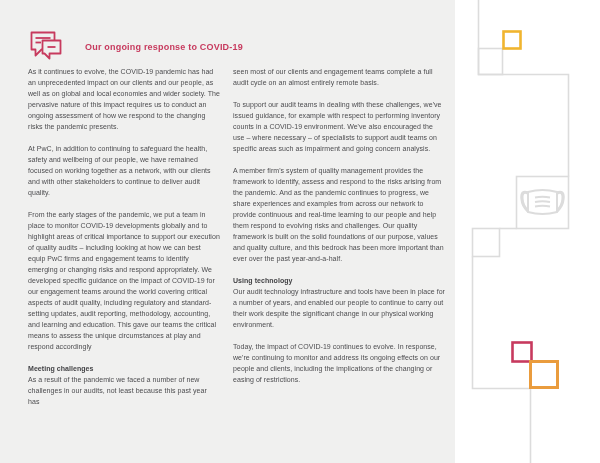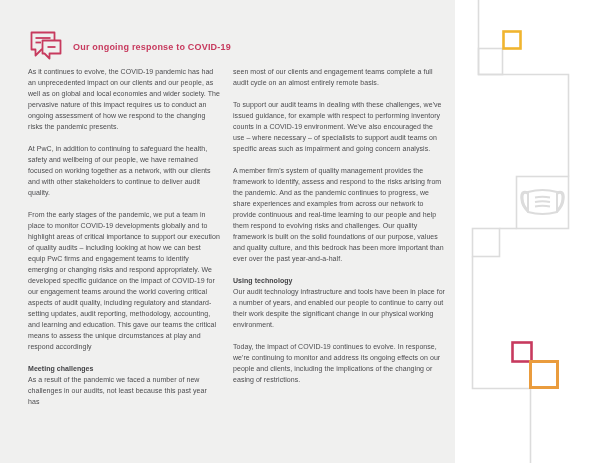--- a/index.html
+++ b/index.html
@@ -11,21 +11,21 @@
     font-family: "Liberation Sans", sans-serif;
     overflow: hidden;
     -webkit-font-smoothing: antialiased;
   }
   .page { position: absolute; inset: 0; }
 
   
   .header {
     position: absolute;
     left: 27px; top: 29px;
-    display: flex; align-items: center; gap: 8px;
+    display: flex; align-items: center; gap: 20px;
     height: 35px;
   }
   .header .icon-wrap { width: 38px; height: 34px; display: block; }
   .page-title {
     color: #c73a5e;
     font-size: 9px;
     font-weight: bold;
     letter-spacing: 0.2px;
   }
 

